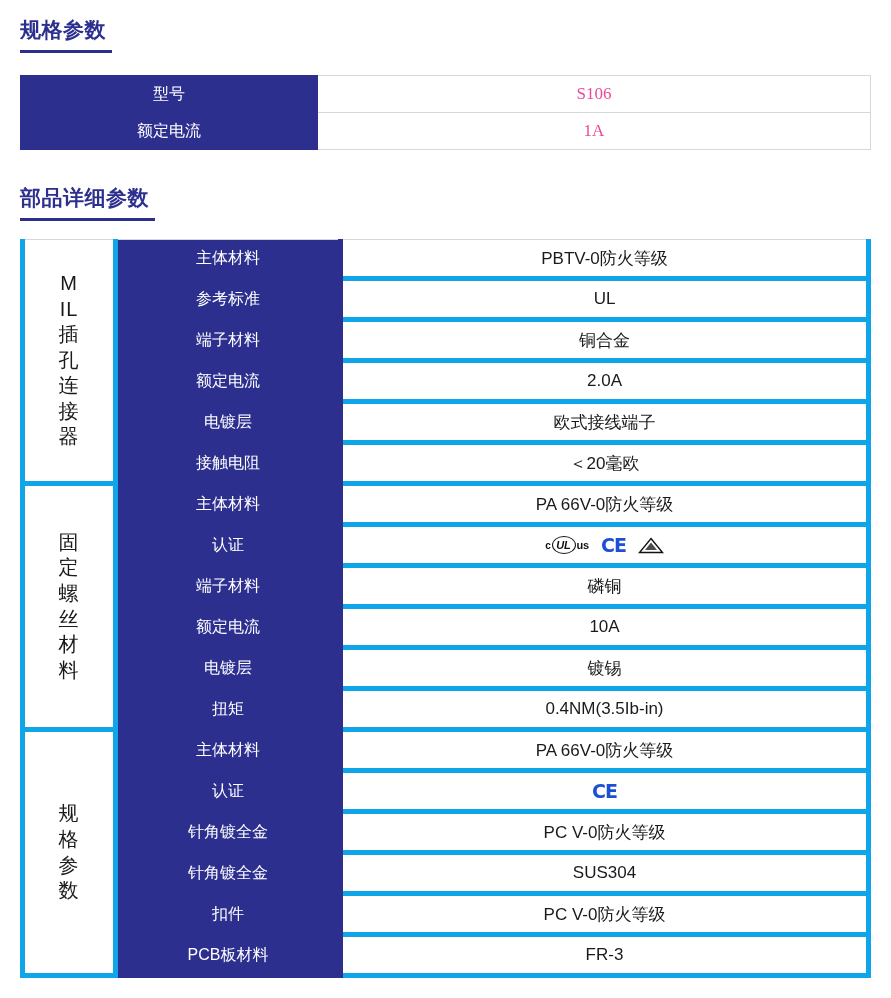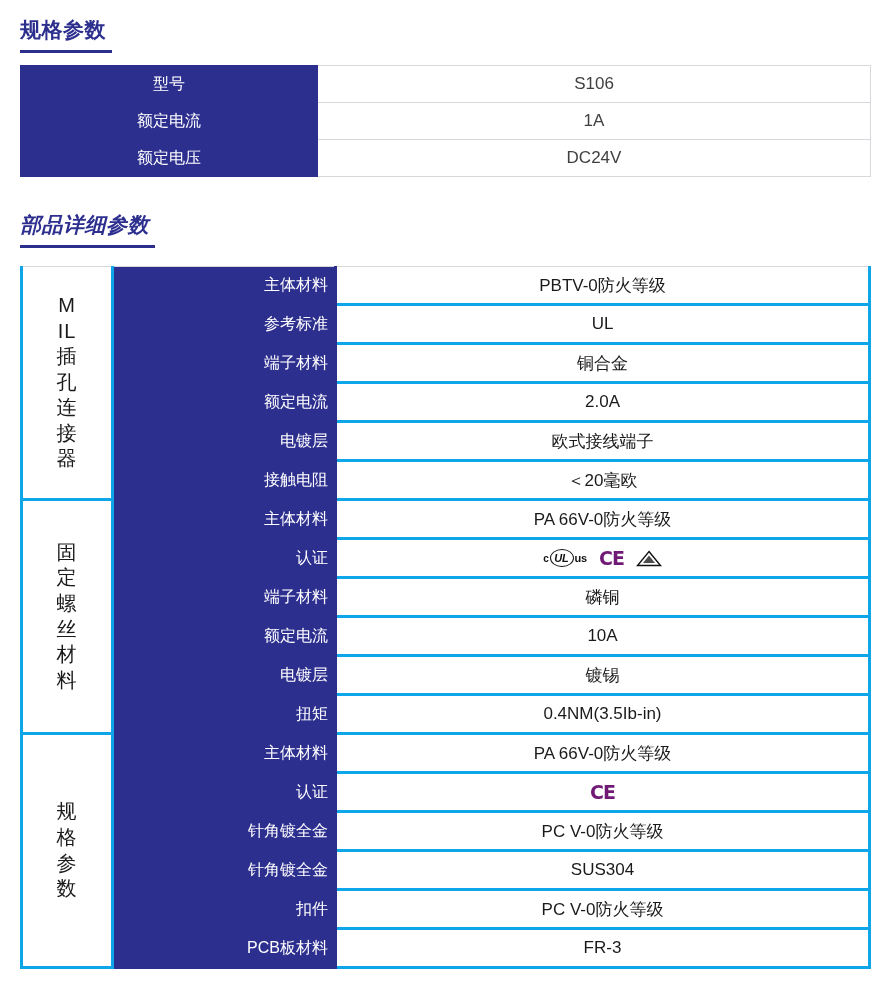--- a/index.html
+++ b/index.html
@@ -31,58 +31,59 @@
     padding: 0 0 6px 0;
   }
   .heading-wrap {
     margin-left: 20px;
     display: inline-block;
     border-bottom: 3px solid #2d2f8f;
     padding-right: 6px;
   }
   .heading-block { padding-top: 14px; }
   .heading-block.first { padding-top: 16px; }
-  .heading-block.second { padding-top: 34px; font-style: italic; }
+  .heading-block.second { padding-top: 34px; }
 
   
   table {
     border-collapse: collapse;
     table-layout: fixed;
   }
   .spec-table {
-    margin: 12px 20px 0 20px;
+    margin: 22px 20px 0 20px;
     width: 851px;
   }
   .spec-table td {
     height: 36px;
     font-size: 17px;
     border: 1px solid #d8d8dc;
     padding: 0 6px;
     text-align: center;
     vertical-align: middle;
   }
   .spec-table td.label {
     background: #2d2f8f;
     color: #ffffff;
     width: 284px;
     border-color: #2d2f8f;
     font-size: 16px;
   }
   .spec-table td.value {
     background: #ffffff;
-    color: #404040;
+    color: #ec4899;
     font-size: 17px;
+    font-family: Liberation Serif, serif;
   }
 
   .detail-table {
     margin: 18px 20px 0 20px;
     width: 851px;
   }
   .detail-table td {
-    border: 3px solid #0ea5e9;
+    border: 5px solid #0ea5e9;
     height: 36px;
     font-size: 17px;
     text-align: center;
     vertical-align: middle;
     padding: 0 6px;
   }
   .detail-table td.group {
     width: 76px;
     background: #ffffff;
     color: #1a1a1a;
@@ -96,21 +97,20 @@
     margin: 0 auto;
     word-break: break-all;
     white-space: normal;
   }
   .detail-table td.param {
     width: 208px;
     background: #2d2f8f;
     color: #ffffff;
     border-color: #2d2f8f;
     font-size: 16px;
-    text-align: right;
   }
   .detail-table td.val {
     background: #ffffff;
     color: #1a1a1a;
     font-size: 17px;
   }
   .detail-table tr.group-start td.group,
   .detail-table tr.group-start td.param,
   .detail-table tr.group-start td.val {
     border-top: 1px solid #d8d8dc;
@@ -146,21 +146,21 @@
     font-weight: bold;
     font-style: italic;
     margin: 0 1px;
     line-height: 1;
   }
   .mark-ce {
     font-size: 19px;
     font-weight: bold;
     font-family: "DejaVu Sans", sans-serif;
     letter-spacing: -1px;
-    color: #701a75;
+    color: #1d4ed8;
   }
   .mark-tri {
     display: inline-block;
     width: 26px;
     height: 17px;
     position: relative;
   }
   .mark-tri svg { display: block; }
   .ce-cell {
     display: flex;
@@ -181,24 +181,20 @@
 
   <table class="spec-table">
     <tbody>
       <tr>
         <td class="label">型号</td>
         <td class="value">S106</td>
       </tr>
       <tr>
         <td class="label">额定电流</td>
         <td class="value">1A</td>
-      </tr>
-      <tr>
-        <td class="label">额定电压</td>
-        <td class="value">DC24V</td>
       </tr>
     </tbody>
   </table>
 
   <div class="heading-block second">
     <div class="heading-wrap">
       <h2 class="section-heading">部品详细参数</h2>
     </div>
   </div>
 

